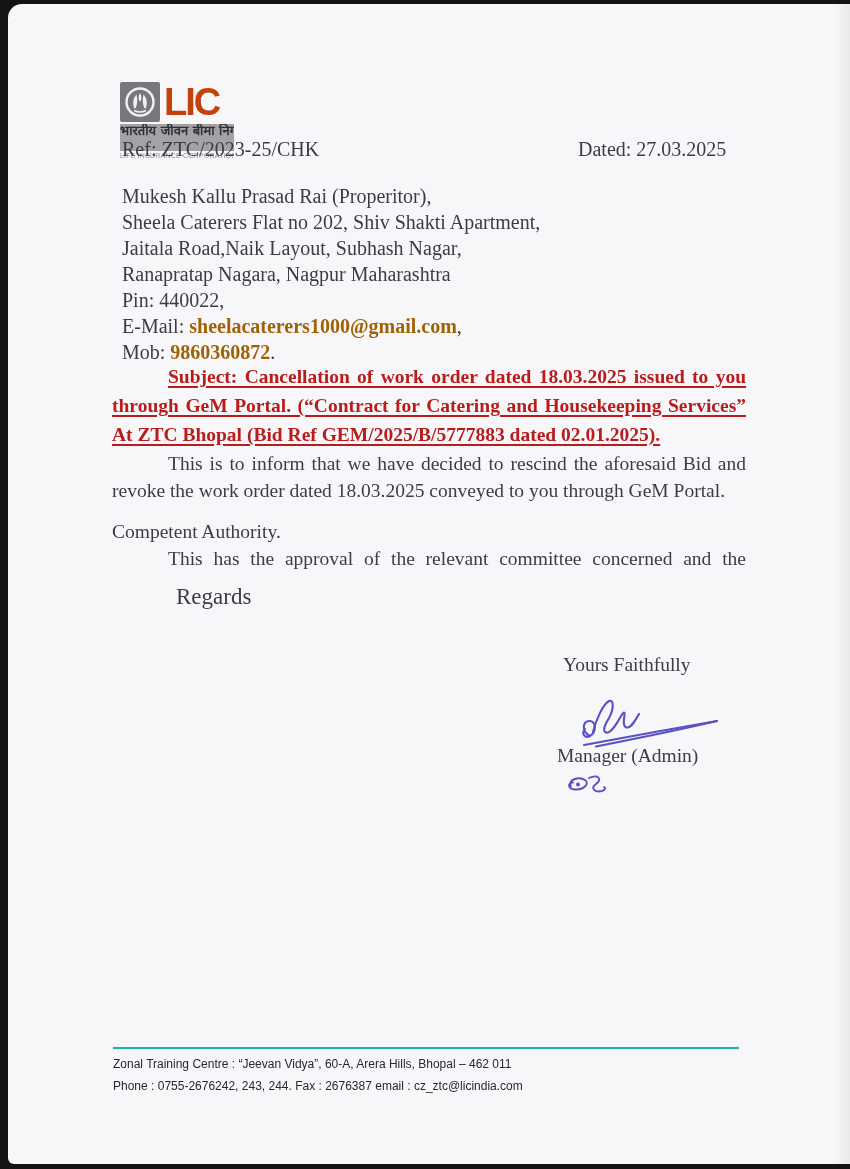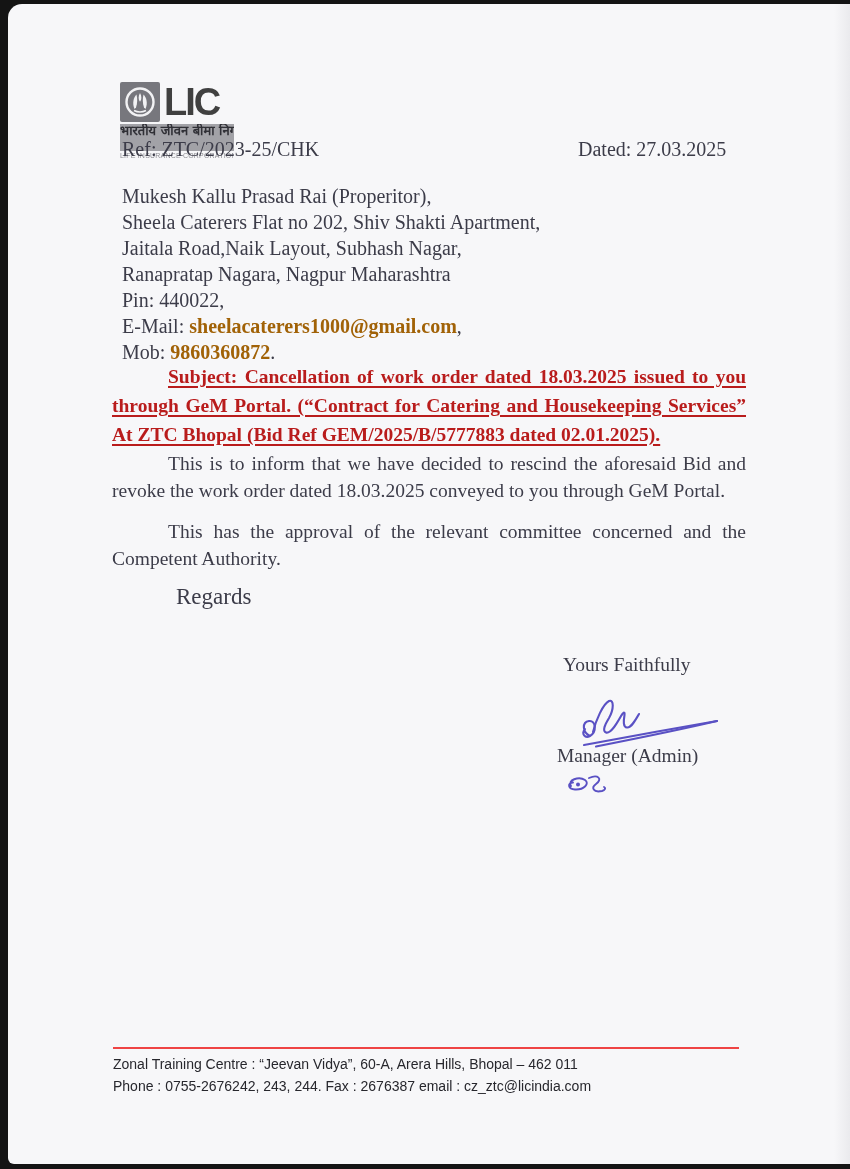--- a/index.html
+++ b/index.html
@@ -25,21 +25,21 @@
     pointer-events: none;
   }
 
   
   .logo { position: absolute; left: 112px; top: 78px; width: 114px; }
   .logo-top { display: flex; align-items: center; gap: 4px; }
   .emblem { width: 40px; height: 40px; flex: 0 0 auto; }
   .logo-acronym {
     font-family: "Liberation Sans", sans-serif;
     font-weight: bold; font-size: 38px; line-height: 38px;
-    color: #404040; letter-spacing: -2px;
+    color: #c2410c; letter-spacing: -2px;
   }
   .logo-hindi {
     margin-top: 2px; height: 27px; background: #a2a2a7;
     font-family: "DejaVu Sans", sans-serif;
     font-size: 13px; line-height: 13px; text-align: center;
     color: #303036; font-weight: bold;
     overflow: hidden; white-space: nowrap;
     filter: blur(0.3px);
   }
   .logo-english {
@@ -75,22 +75,22 @@
   
   .closing { position: absolute; left: 555px; top: 650px; font-size: 19.5px; }
   .sign { position: absolute; left: 568px; top: 688px; width: 150px; height: 60px; }
   .sign-title { position: absolute; left: 549px; top: 741px; font-size: 19.5px; }
   .initial { position: absolute; left: 551px; top: 768px; width: 52px; height: 30px; }
 
   
   .footer {
     position: absolute; left: 105px; top: 1043px; width: 626px;
     font-family: "Liberation Sans", sans-serif;
-    font-size: 14px; line-height: 22px; color: #27272d;
-    border-top: 2px solid #ef4444;
+    font-size: 12px; line-height: 22px; color: #27272d;
+    border-top: 2px solid #14b8a6;
     padding-top: 4px;
   }
   .footer .u { text-underline-offset: 2px; text-align: center; }
 </style>
 </head>
 <body>
 
 <div class="page">
 
   <div class="logo">
@@ -129,22 +129,22 @@
     <div class="subj-line jfull">through GeM Portal. (“Contract for Catering and Housekeeping Services”</div>
     <div class="subj-line">At ZTC Bhopal (Bid Ref GEM/2025/B/5777883 dated 02.01.2025).</div>
   </div>
 
   <div class="col para p1">
     <div class="b-line indent jfull">This is to inform that we have decided to rescind the aforesaid Bid and</div>
     <div class="b-line">revoke the work order dated 18.03.2025 conveyed to you through GeM Portal.</div>
   </div>
 
   <div class="col para p2">
+    <div class="b-line">Competent Authority.</div>
     <div class="b-line indent jfull">This has the approval of the relevant committee concerned and the</div>
-    <div class="b-line">Competent Authority.</div>
   </div>
 
   <div class="regards">Regards</div>
 
   <div class="closing">Yours Faithfully</div>
 
   <svg class="sign" viewBox="0 0 150 60">
     <g fill="none" stroke="#5a51c4" stroke-width="2.1" stroke-linecap="round">
       <path d="M14,44 C6,40 6,30 13,29 C20,28 21,40 14,44 C9,46.5 5,42 9,37"></path>
       <path d="M17,40 C20,28 27,12 33,9 C38,7 38,17 33,26 C29,32.5 26,39 30,40.5 C35,42 41,31 45,24 C47,20.5 49,19 48.5,23 C47.5,29 47,35 51,35.5 C55,36 59,29 63,22"></path>

